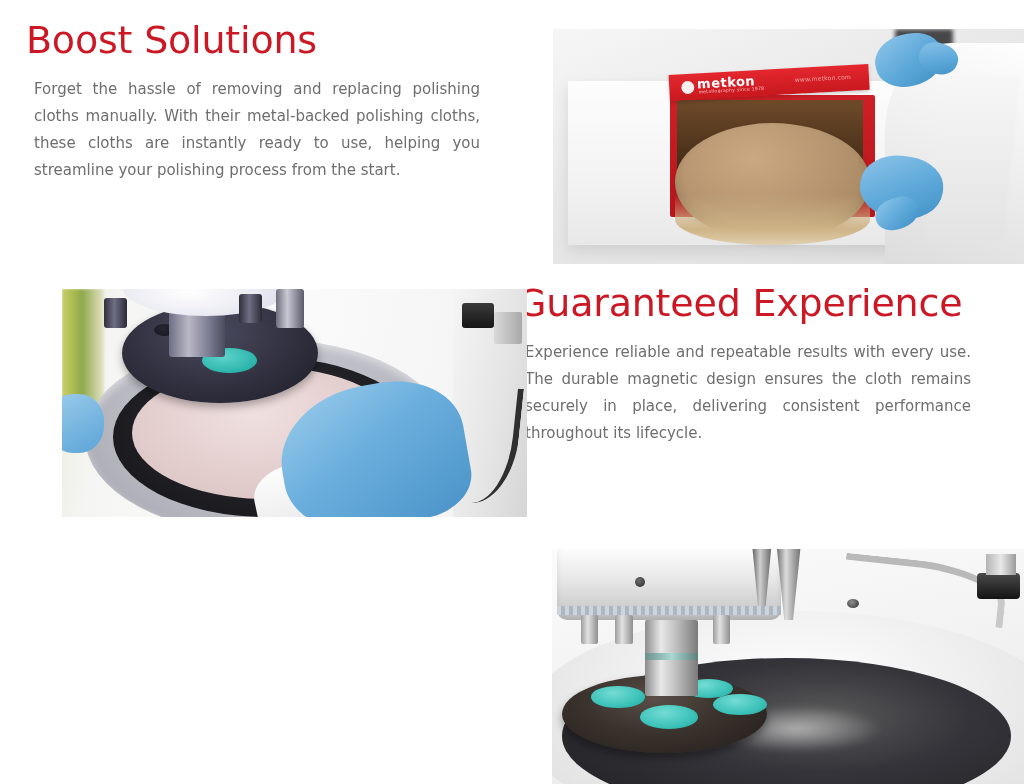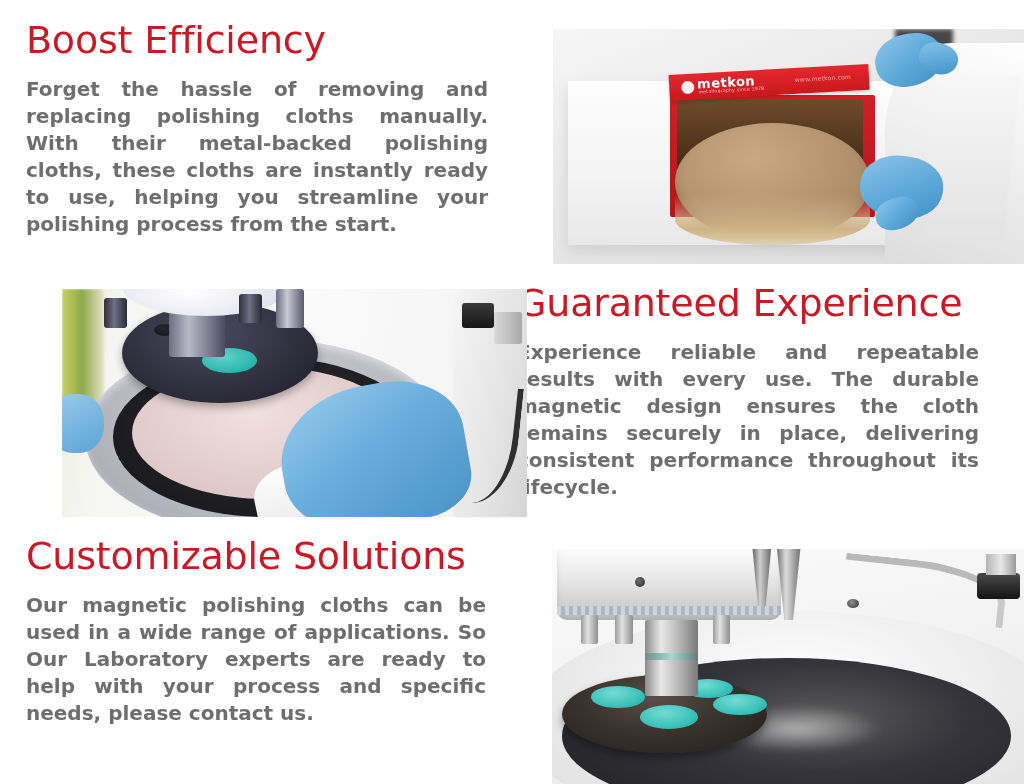--- a/index.html
+++ b/index.html
@@ -31,26 +31,26 @@
     font-size: 38px;
     line-height: 44px;
     letter-spacing: -0.2px;
     white-space: nowrap;
     margin: 0 0 14px 0;
   }
 
   .body-copy {
     color: #6E6E6E;
     font-family: "DejaVu Sans", sans-serif;
-    font-weight: 700;
-    font-size: 20px;
+    font-weight: 400;
+    font-size: 15px;
     line-height: 27px;
     text-align: justify;
     text-justify: inter-word;
-    margin: 0;
+    margin: 8px;
   }
   .body-copy.last-left { text-align: justify; }
 
   
   #tb-boost      { left: 26px;  top: 18px;  width: 462px; }
   #tb-guaranteed { left: 517px; top: 281px; width: 462px; }
   #tb-custom     { left: 26px;  top: 534px; width: 460px; }
 
   
   .photo {
@@ -333,33 +333,29 @@
     position: absolute; right: 5%; top: 2%; width: 6%; height: 9%;
     background: linear-gradient(90deg,#b5b5b5,#e8e8e8,#9a9a9a);
   }
 </style>
 </head>
 <body>
 
 <div class="page">
 
   <div class="textblock" id="tb-boost">
-    <h2 class="heading">Boost Efficiency</h2>
+    <h2 class="heading">Boost Solutions</h2>
     <p class="body-copy">Forget the hassle of removing and replacing polishing cloths manually. With their metal-backed polishing cloths, these cloths are instantly ready to use, helping you streamline your polishing process from the start.</p>
   </div>
 
   <div class="textblock" id="tb-guaranteed">
     <h2 class="heading">Guaranteed Experience</h2>
     <p class="body-copy">Experience reliable and repeatable results with every use. The durable magnetic design ensures the cloth remains securely in place, delivering consistent performance throughout its lifecycle.</p>
   </div>
 
-  <div class="textblock" id="tb-custom">
-    <h2 class="heading">Customizable Solutions</h2>
-    <p class="body-copy last-left">Our magnetic polishing cloths can be used in a wide range of applications. So Our Laboratory experts are ready to help with your process and specific needs, please contact us.</p>
-  </div>
 
   <figure class="photo" id="ph-box">
     <div class="scene">
       <div class="lab-bg"></div>
       <div class="dark-strip"></div>
       <div class="table-top"></div>
       <div class="coat"></div>
       <div class="coat-fold"></div>
 
       <div class="box-body"></div>

